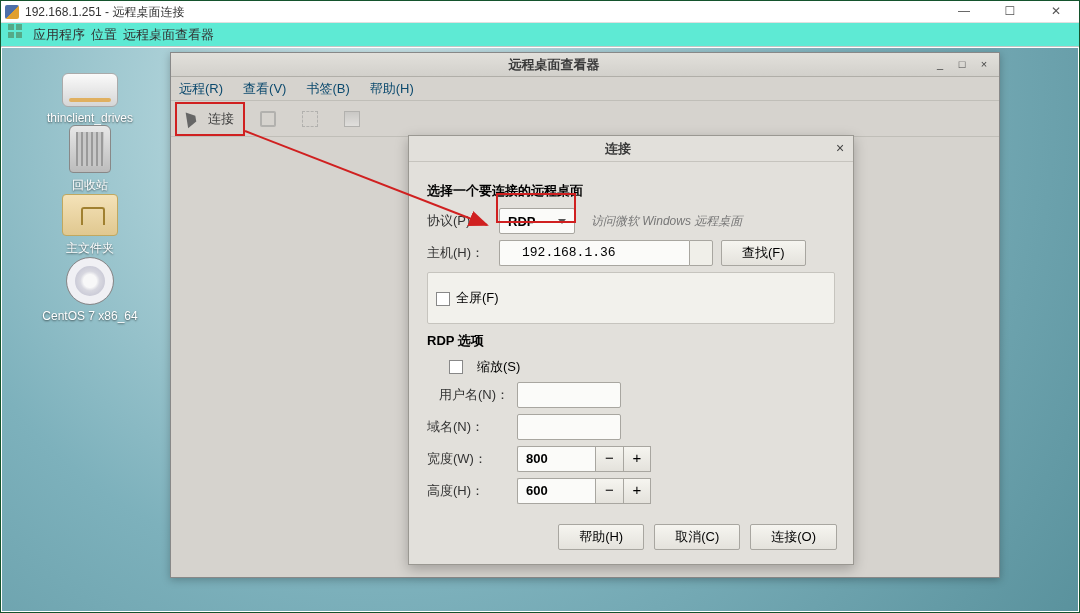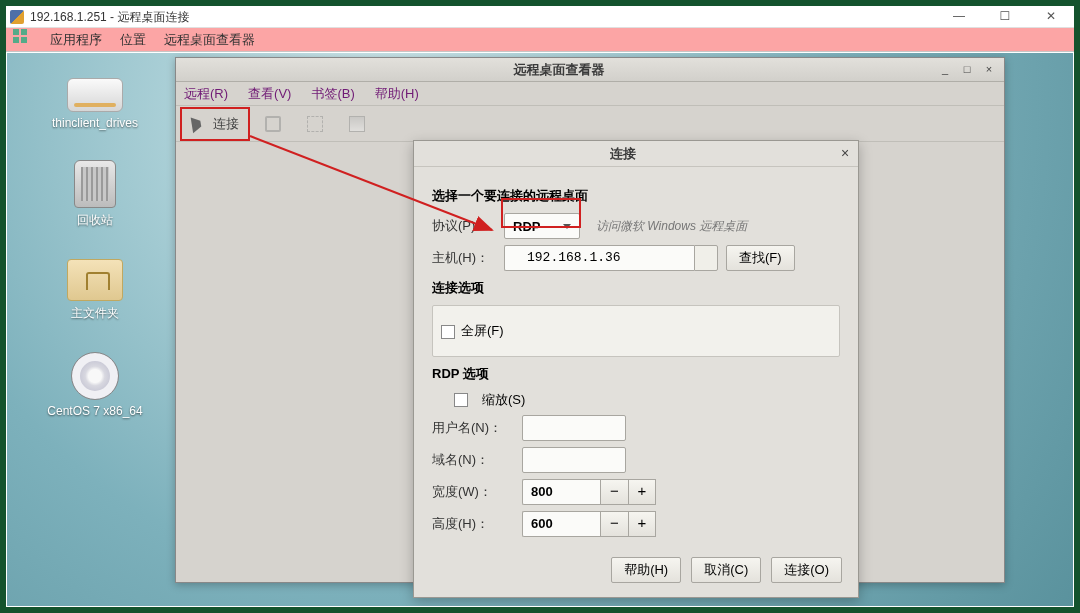--- a/index.html
+++ b/index.html
@@ -1,51 +1,51 @@
 <!DOCTYPE html>
 <html><head>
 <meta charset="utf-8">
 <style>
   * { box-sizing: border-box; font-family: "Microsoft YaHei", "SimSun", Arial, sans-serif; font-size: 13px; }
   html,body { margin:0; padding:0; width:1080px; height:613px; overflow:hidden; background:#fff; }
-  .inset { border:6px solid #14532d; width:100%; height:100%; position:relative; }
+  .inset { border:1px solid #14532d; width:100%; height:100%; position:relative; }
 
   
   .outer-titlebar { height:22px; line-height:22px; padding-left:4px; display:flex; align-items:center; background:#fff; border-bottom:1px solid #e0e0e0; }
   .outer-titlebar .ic { width:14px; height:14px; background:linear-gradient(135deg,#4d6fa8 0 50%,#e0a030 50% 100%); border-radius:2px; margin-right:6px; }
   .outer-titlebar .txt { flex:1; color:#333; font-size:12px; }
   .outer-winbtns { display:flex; margin-left:auto; }
   .outer-winbtns div { width:46px; height:22px; text-align:center; line-height:20px; color:#555; font-family:Arial; font-size:12px; }
 
   
-  .host-menubar { height:24px; line-height:24px; border-bottom:1px solid #c6c6c6; padding-left:6px; background:#fca5a5; display:flex; gap:18px; color:#333; font-size:13px; }
+  .host-menubar { height:24px; line-height:24px; border-bottom:1px solid #c6c6c6; padding-left:6px; background:#5eead4; display:flex; gap:6px; color:#333; font-size:13px; }
   .host-menubar .icon { width:16px; height:16px; margin-right:4px; display:inline-block; vertical-align:middle; }
 
   
   .remote-desktop { position:absolute; top:47px; left:1px; right:1px; bottom:1px; background:radial-gradient(circle at 35% 10%, #cfe8ec 0%, #7db1bc 55%, #5a929d 100%); overflow:hidden; }
 
   
-  .deskicons { position:absolute; left:28px; top:25px; width:120px; display:flex; flex-direction:column; align-items:center; gap:30px; }
+  .deskicons { position:absolute; left:28px; top:25px; width:120px; display:flex; flex-direction:column; align-items:center; }
   .deskicon { width:120px; display:flex; flex-direction:column; align-items:center; gap:4px; }
   .deskicon .lbl { color:#fff; font-size:12px; text-align:center; text-shadow:0 1px 2px rgba(0,0,0,.6); }
   .ic-drive { width:56px; height:34px; border-radius:6px; background:linear-gradient(#fafafa,#d6d6d6); border:1px solid #aaa; position:relative; }
   .ic-drive::after{content:"";position:absolute;left:6px;right:6px;bottom:4px;height:4px;background:#e0b060;border-radius:2px;}
   .ic-trash { width:42px; height:48px; border-radius:6px 6px 4px 4px; background:linear-gradient(#e8e8e8,#bcbcbc); border:1px solid #888; position:relative; }
   .ic-trash::before{content:"";position:absolute;left:6px;right:6px;top:6px;bottom:6px;background:repeating-linear-gradient(90deg,#9a9a9a 0 2px,#c8c8c8 2px 5px);}
   .ic-folder { width:56px; height:42px; border-radius:4px; background:linear-gradient(#f4e2b8,#e0c890); border:1px solid #c0a860; position:relative; }
   .ic-folder::before{content:"";position:absolute;left:18px;top:12px;width:20px;height:16px;border:2px solid #a08030;border-bottom:none;border-radius:3px 3px 0 0;}
   .ic-disc { width:48px; height:48px; border-radius:50%; background:radial-gradient(circle,#f8f8f8 0 20%,#d8d8e0 30%,#c0c0d0 60%,#e8e8f0 100%); border:1px solid #888; box-shadow:inset 0 0 0 8px #f0f0f4; }
 
   
   .remmina-win { position:absolute; left:168px; top:4px; width:830px; height:526px; background:#d6d3ce; border:1px solid #888; box-shadow:0 2px 8px rgba(0,0,0,.25); }
   .rem-titlebar { height:24px; background:linear-gradient(#e2e0db,#d2d0cb); border-bottom:1px solid #b0aea8; display:flex; align-items:center; padding:0 6px; }
   .rem-titlebar .t { flex:1; text-align:center; font-weight:bold; color:#3a3a3a; font-size:13px; }
   .rem-titlebar .btns { display:flex; gap:4px; }
   .rem-titlebar .btns div { width:18px; height:16px; text-align:center; line-height:14px; font-family:Arial; font-size:11px; color:#444; }
-  .rem-menubar { height:24px; background:#d6d3ce; border-bottom:1px solid #c0beb8; padding-left:8px; display:flex; align-items:center; gap:20px; color:#701a75; }
+  .rem-menubar { height:24px; background:#d6d3ce; border-bottom:1px solid #c0beb8; padding-left:8px; display:flex; align-items:center; gap:20px; color:#0c4a6e; }
   .rem-toolbar { height:36px; border-bottom:1px solid #c0beb8; display:flex; align-items:center; padding-left:6px; gap:8px; }
   .tb-btn { height:28px; padding:0 8px; display:flex; align-items:center; gap:6px; border:1px solid transparent; border-radius:2px; color:#444; }
   .tb-btn.disabled { opacity:.45; }
   .tb-btn .glyph{ width:16px; height:16px; display:inline-block; }
   .glyph-cursor { border-left:10px solid #666; border-top:5px solid transparent; border-bottom:5px solid transparent; height:0; width:0; transform:scaleX(.9) rotate(-10deg); }
   .glyph-plug { width:14px;height:10px;border:2px solid #888;border-radius:2px; }
   .glyph-move { width:14px;height:14px;border:1px dashed #888; }
   .glyph-pref { width:14px;height:12px;border:1px solid #888;background:linear-gradient(#bbb,#eee);}
 
   .connect-highlight { position:absolute; left:4px; top:49px; width:70px; height:34px; border:2px solid #d02020; pointer-events:none; }
@@ -59,21 +59,21 @@
   .sect-title { font-weight:bold; color:#000000; margin:8px 0 8px 0; }
   .row { display:flex; align-items:center; gap:8px; margin:6px 0; }
   .row .lbl { width:64px; text-align:left; color:#333; }
   .sel, .inp, .btn, .spin { height:26px; border:1px solid #a8a6a0; background:#fbfbf9; border-radius:2px; }
   .sel { width:76px; display:flex; align-items:center; padding:0 8px; position:relative;font-weight:bold; }
   .sel .caret { margin-left:auto; width:0;height:0;border-left:4px solid transparent;border-right:4px solid transparent;border-top:5px solid #555; }
   .hint { color:#777; font-style:italic; font-size:12px; margin-left:8px; }
   .combo { display:flex; }
   .combo .inp { width:190px; padding:0 22px; border-right:none; border-radius:2px 0 0 2px; line-height:24px; font-family:"Courier New",monospace; }
   .combo .drop { width:24px; border:1px solid #a8a6a0; background:#f0efe9; display:flex; align-items:center; justify-content:center; border-radius:0 2px 2px 0; }
-  .btn { padding:0 12px; line-height:24px; background:linear-gradient(#f6f5f0,#e4e2dc); cursor:default; }
+  .btn { padding:0 20px; line-height:24px; background:linear-gradient(#f6f5f0,#e4e2dc); cursor:default; }
   .optbox { border:1px solid #c6c4be; background:#f2f1ec; padding:16px 8px; border-radius:2px; }
   .chk { width:14px; height:14px; border:1px solid #888; background:#fff; display:inline-block; vertical-align:middle; margin-right:6px; }
   .spinrow { display:flex; }
   .spin { width:78px; padding:0 8px; line-height:24px; border-right:none; border-radius:2px 0 0 2px;font-weight:bold; }
   .spinbtn { width:28px; height:26px; border:1px solid #a8a6a0; background:linear-gradient(#f6f5f0,#e4e2dc); text-align:center; line-height:22px; font-size:15px; }
   .spinbtn.minus{ border-right:none; }
   .dlg-footer { display:flex; justify-content:flex-end; gap:10px; padding:10px 16px 14px; }
 
   .red-box-proto { position:absolute; border:2px solid #d02020; pointer-events:none; }
 
@@ -185,34 +185,33 @@
             <span class="lbl">主机(H)：</span>
             <div class="combo">
               <div class="inp">192.168.1.36</div>
               <div class="drop">
                   <span class="caret"></span>
                 </div>
             </div>
             <div class="btn">查找(F)</div>
           </div>
 
-          <div class="sect-title">连接选项</div>
           <div class="optbox">
             <span class="chk"></span><span>全屏(F)</span>
           </div>
 
           <div class="sect-title">RDP 选项</div>
           <div class="row" style="margin-top:2px;">
             <span style="width:14px;"></span>
             <span class="chk"></span>
               <span>缩放(S)</span>
           </div>
 
           <div class="row">
-            <span class="lbl" style="width:82px;">用户名(N)：</span>
+            <span class="lbl" style="width:82px;text-align:right;">用户名(N)：</span>
             <div class="inp" style="width:104px;"></div>
           </div>
           <div class="row">
             <span class="lbl" style="width:82px;">域名(N)：</span>
             <div class="inp" style="width:104px;"></div>
           </div>
 
           <div class="row">
             <span class="lbl" style="width:82px;">宽度(W)：</span>
             <div class="spinrow">

